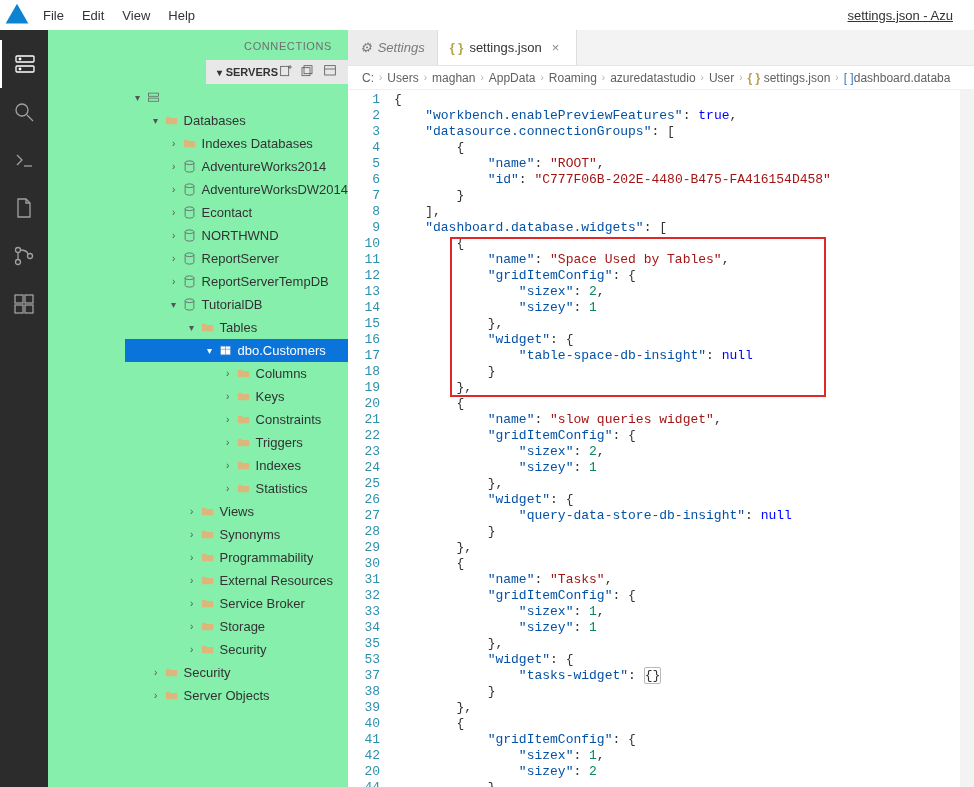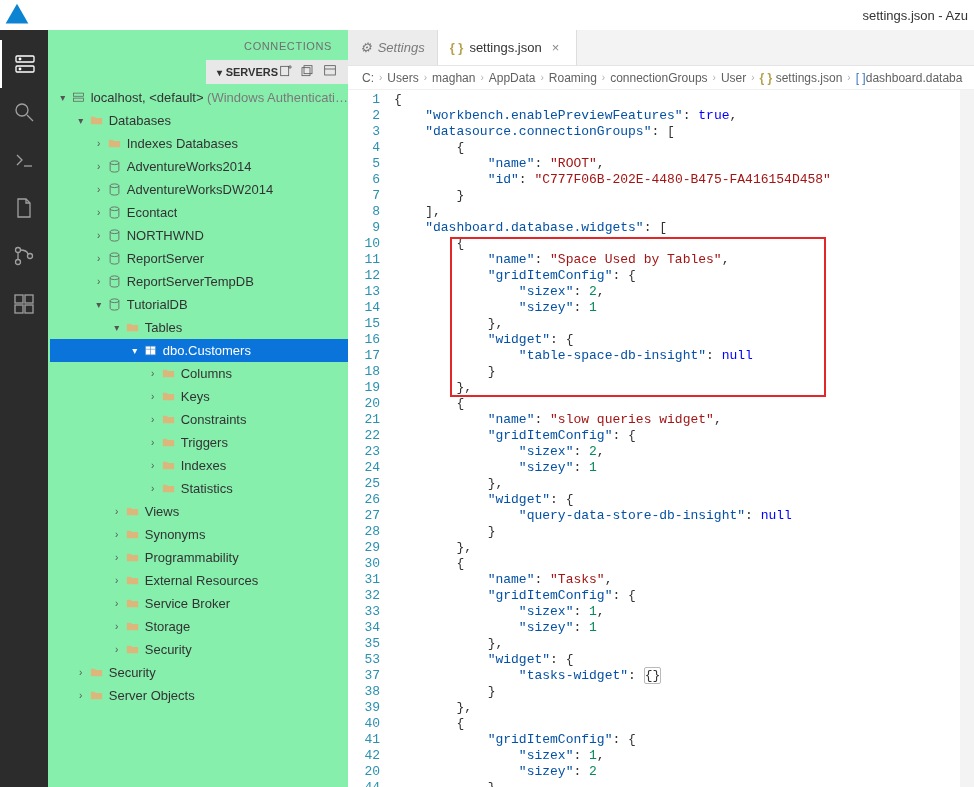--- a/index.html
+++ b/index.html
@@ -16,21 +16,21 @@
   .titlebar {
     height: 30px;
     background: #fff;
     display: flex;
     align-items: center;
     border-bottom: 0px solid #e5e5e5;
   }
   .titlebar .logo { width: 34px; display:flex; justify-content:center; align-items:center; font-size:14px; }
   .menu { display: flex; }
   .menu-item { padding: 6px 9px; color: #333; cursor: default; }
-  .title-right { margin-left: auto; padding-right: 6px; color: #333; white-space: nowrap; }
+  .title-right { margin-left: auto; padding-right: 21px; color: #333; white-space: nowrap; text-decoration: underline; }
 
   .main { flex:1; display:flex; overflow:hidden; }
 
   .activitybar { width: 48px; background: #2c2c2c; display:flex; flex-direction:column; align-items:center; padding-top: 10px; }
   .activity-icon { width: 48px; height: 48px; display:flex; align-items:center; justify-content:center; opacity: 0.55; }
   .activity-icon.active { opacity: 1; border-left: 2px solid #fff; }
   .activity-icon svg { width: 24px; height: 24px; stroke: #fff; fill: none; stroke-width: 1.3; }
 
   .sidebar { width: 300px; background: #86efac; display:flex; flex-direction:column; overflow:hidden;align-items:flex-end; }
   .side-title { padding: 10px 16px 8px 20px; font-size: 11px; letter-spacing: .6px; color: #6f6f6f; }
@@ -84,20 +84,26 @@
   .vscroll { width: 14px; background: #f3f3f3; }
 </style>
 </head>
 <body>
 
 <div class="titlebar">
   <div class="logo">
     <svg viewBox="0 0 24 24">
         <path d="M4 18 L12 4 L20 18 Z" fill="#0c84d2"></path>
       </svg>
+  </div>
+  <div class="menu">
+    <div class="menu-item">File</div>
+    <div class="menu-item">Edit</div>
+    <div class="menu-item">View</div>
+    <div class="menu-item">Help</div>
   </div>
   <div class="title-right">settings.json - Azu</div>
 </div>
 
 <div class="main">
 
   <div class="activitybar">
     <div class="activity-icon active">
       <svg viewBox="0 0 24 24">
           <rect x="3" y="4" width="18" height="6" rx="1"></rect>
@@ -166,21 +172,20 @@
 
     <div class="tree">
       <div class="row" style="padding-left:6px">
         <span class="twisty">▾</span>
         <span class="icon">
             <svg viewBox="0 0 24 24" class="server-stroke">
               <rect x="4" y="5" width="16" height="5"></rect>
               <rect x="4" y="13" width="16" height="5"></rect>
             </svg>
           </span>
-        <span class="label"><span>localhost, &lt;default&gt;</span><span class="detail"> (Windows Authenticati…</span></span>
       </div>
 
       <div class="row" style="padding-left:24px">
         <span class="twisty">▾</span>
         <span class="icon">
             <svg viewBox="0 0 24 24">
               <path class="folder-fill" d="M3 6h6l2 2h10v10H3z"></path>
             </svg>
           </span>
         <span class="label">Databases</span>
@@ -440,21 +445,21 @@
         <span class="close">×</span>
       </div>
     </div>
 
     <div class="breadcrumb">
       <span>C:</span><span class="sep">›</span>
       <span>Users</span><span class="sep">›</span>
       <span>maghan</span><span class="sep">›</span>
       <span>AppData</span><span class="sep">›</span>
       <span>Roaming</span><span class="sep">›</span>
-      <span>connectionGroups</span><span class="sep">›</span>
+      <span>azuredatastudio</span><span class="sep">›</span>
       <span>User</span><span class="sep">›</span>
       <span class="braces">{ }</span>&nbsp;<span>settings.json</span><span class="sep">›</span>
       <span class="brackets">[ ]</span><span>dashboard.databa</span>
     </div>
 
     <div class="code">
       <div class="gutter">
           <div>1</div>
           <div>2</div>
           <div>3</div>

